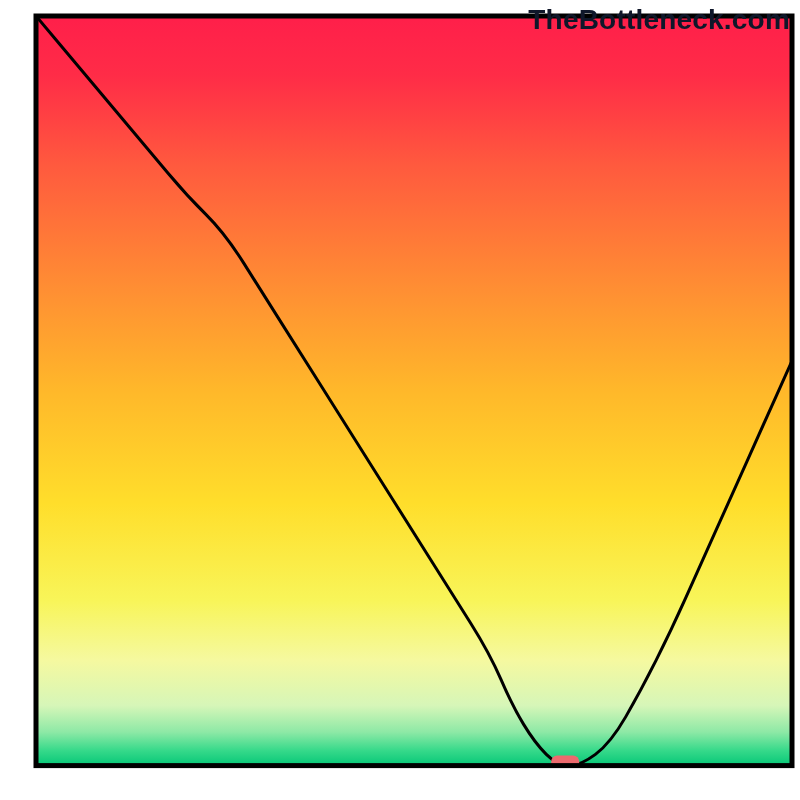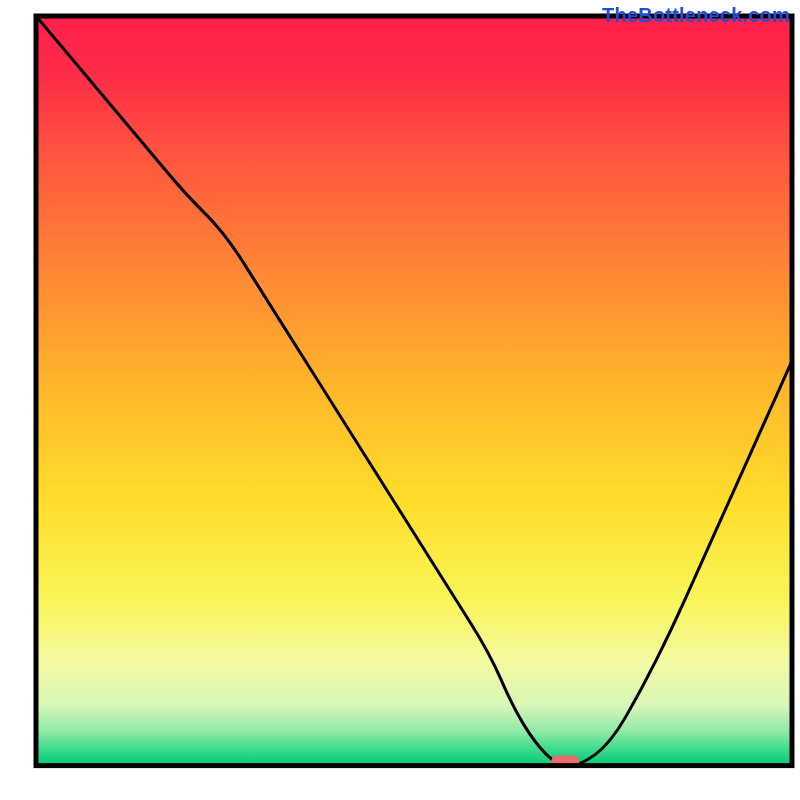--- a/index.html
+++ b/index.html
@@ -13,23 +13,23 @@
   }
   .stage {
     position: relative;
     width: 800px;
     height: 800px;
   }
   .watermark {
     position: absolute;
     top: 4px;
     right: 10px;
-    font-size: 20px;
+    font-size: 28px;
     font-weight: 600;
-    color: #1d4ed8;
+    color: #0f172a;
     letter-spacing: 0.2px;
     z-index: 10;
   }
   svg.plot {
     position: absolute;
     left: 0;
     top: 0;
     width: 800px;
     height: 800px;
     display: block;

